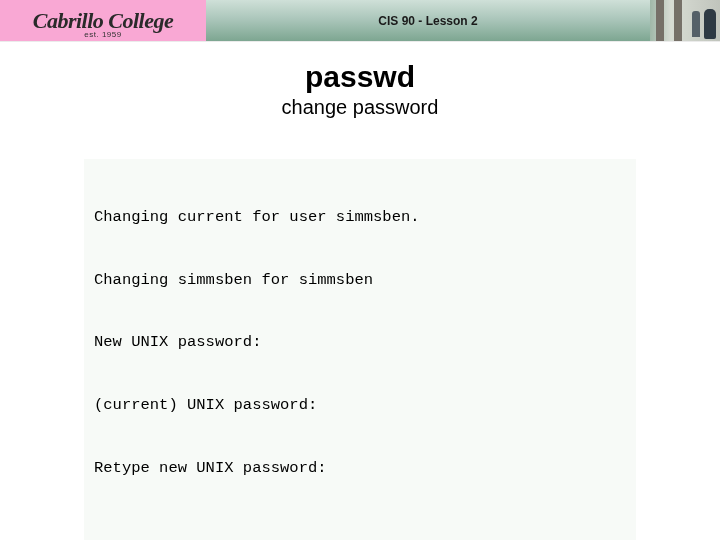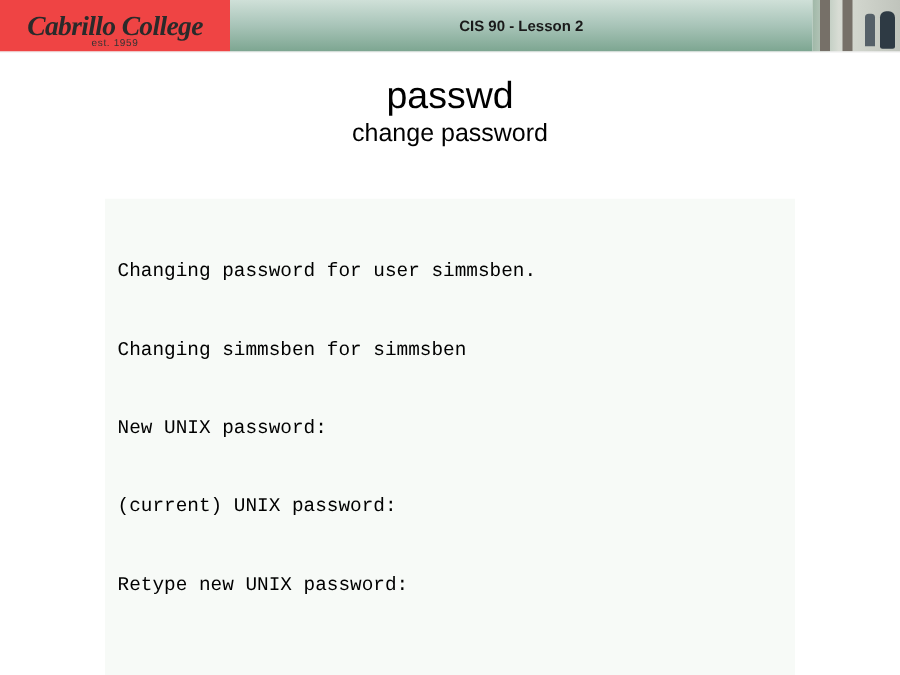--- a/index.html
+++ b/index.html
@@ -11,23 +11,23 @@
       overflow: hidden;
     }
     .banner {
       width: 100%;
       height: 42px;
       display: flex;
       align-items: stretch;
       border-bottom: 1px solid rgba(0,0,0,0.08);
     }
     .banner-logo {
-      width: 184px;
+      width: 206px;
       height: 100%;
-      background: #ef4444;
+      background: #f9a8d4;
       position: relative;
       display: flex;
       align-items: center;
       justify-content: center;
       padding: 0 10px;
     }
     .banner-logo .script {
       font-family: 'Brush Script MT', cursive;
       font-style: italic;
       font-weight: bold;
@@ -83,21 +83,21 @@
       border-radius: 5px 5px 2px 2px;
       box-shadow: -14px 0 0 -2px #556068;
     }
     .content {
       padding: 12px 30px 0;
       text-align: center;
     }
     .cmd-title {
       font-family: Verdana, Geneva, sans-serif;
       font-size: 30px;
-      font-weight: normal;
+      font-weight: bold;
       color: #000;
       margin-top: 6px;
     }
     .cmd-subtitle {
       font-family: Liberation Sans, sans-serif;
       font-size: 20px;
       font-weight: normal;
       color: #000;
       margin-top: 2px;
       margin-bottom: 40px;
@@ -128,21 +128,21 @@
     <span class="banner-title-text">CIS 90 - Lesson 2</span>
   </div>
   <div class="banner-photo"></div>
 </div>
 
 <div class="content">
   <div class="cmd-title">passwd</div>
   <div class="cmd-subtitle">change password</div>
 
   <div class="terminal">
-    <div>Changing password for user simmsben.</div>
+    <div>Changing current for user simmsben.</div>
     <div>Changing simmsben for simmsben</div>
     <div>New UNIX password:</div>
     <div>(current) UNIX password:</div>
     <div>Retype new UNIX password:</div>
     
     
   </div>
 </div>
 
 </body></html>

